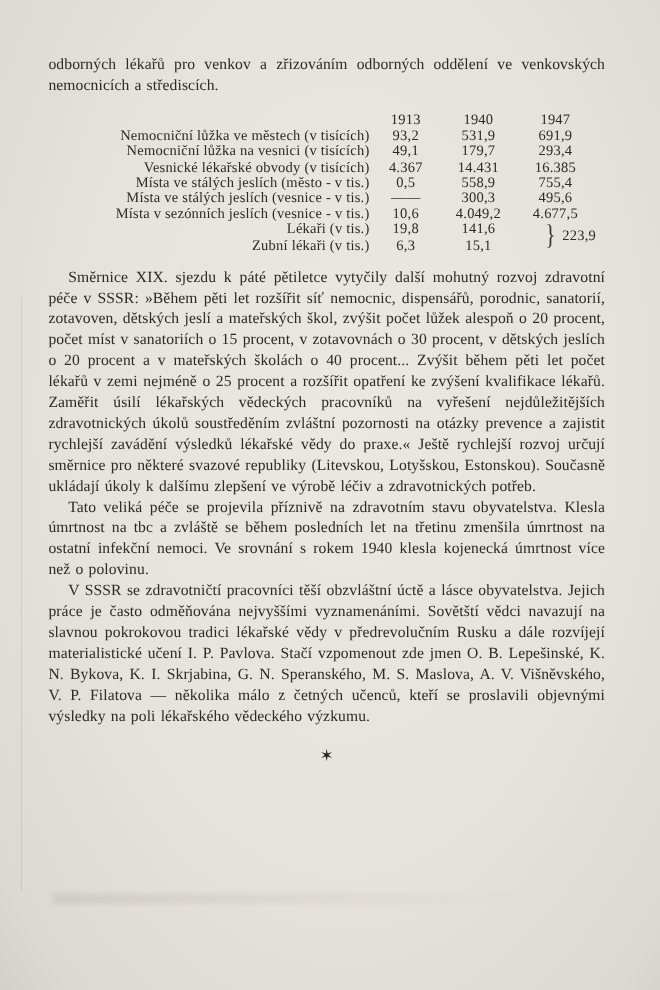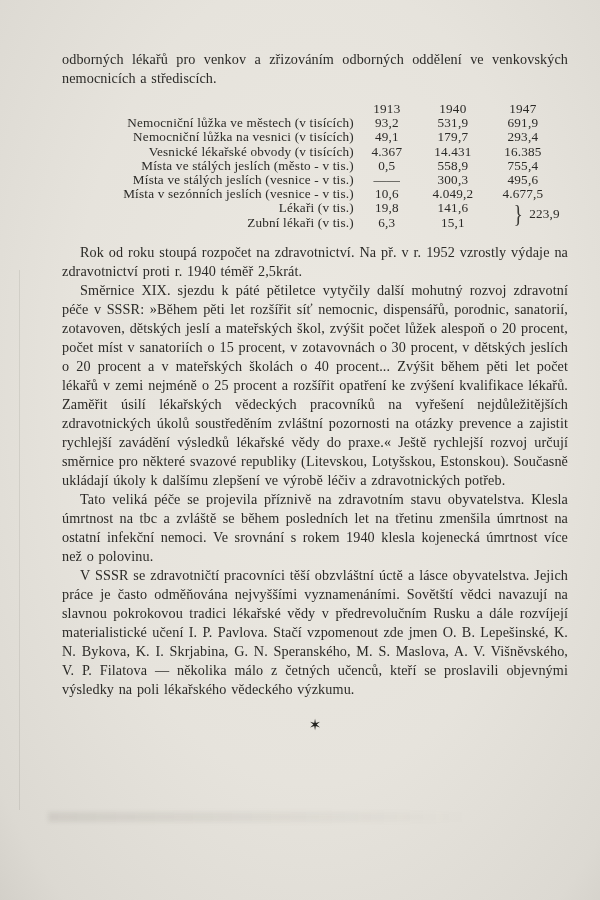--- a/index.html
+++ b/index.html
@@ -23,21 +23,21 @@
   .crease {
     position: absolute;
     left: 19px;
     top: 270px;
     bottom: 90px;
     width: 1px;
     background: rgba(60,55,50,0.10);
   }
   .content {
     position: absolute;
-    left: 62px;
+    left: 44px;
     top: 50px;
     width: 506px;
   }
   p {
     margin: 0;
     font-size: 14.2px;
     line-height: 19px;
     text-align: justify;
     text-indent: 18px;
     letter-spacing: 0.1px;
@@ -165,21 +165,20 @@
           </td>
         </tr>
         <tr>
           <td class="lbl">Zubní lékaři (v tis.)</td>
           <td class="num">6,3</td>
           <td class="num">15,1</td>
         </tr>
       </tbody>
     </table>
 
-    <p>Rok od roku stoupá rozpočet na zdravotnictví. Na př. v r. 1952 vzrostly výdaje na zdravotnictví proti r. 1940 téměř 2,5krát.</p>
     <p>Směrnice XIX. sjezdu k páté pětiletce vytyčily další mohutný rozvoj zdravotní péče v SSSR: »Během pěti let rozšířit síť nemocnic, dispensářů, porodnic, sanatorií, zotavoven, dětských jeslí a mateřských škol, zvýšit počet lůžek alespoň o 20 procent, počet míst v sanatoriích o 15 procent, v zotavovnách o 30 procent, v dětských jeslích o 20 procent a v mateřských školách o 40 procent... Zvýšit během pěti let počet lékařů v zemi nejméně o 25 procent a rozšířit opatření ke zvýšení kvalifikace lékařů. Zaměřit úsilí lékařských vědeckých pracovníků na vyřešení nejdůležitějších zdravotnických úkolů soustředěním zvláštní pozornosti na otázky prevence a zajistit rychlejší zavádění výsledků lékařské vědy do praxe.« Ještě rychlejší rozvoj určují směrnice pro některé svazové republiky (Litevskou, Lotyšskou, Estonskou). Současně ukládají úkoly k dalšímu zlepšení ve výrobě léčiv a zdravotnických potřeb.</p>
     <p>Tato veliká péče se projevila příznivě na zdravotním stavu obyvatelstva. Klesla úmrtnost na tbc a zvláště se během posledních let na třetinu zmenšila úmrtnost na ostatní infekční nemoci. Ve srovnání s rokem 1940 klesla kojenecká úmrtnost více než o polovinu.</p>
     <p>V SSSR se zdravotničtí pracovníci těší obzvláštní úctě a lásce obyvatelstva. Jejich práce je často odměňována nejvyššími vyznamenáními. Sovětští vědci navazují na slavnou pokrokovou tradici lékařské vědy v předrevolučním Rusku a dále rozvíjejí materialistické učení I. P. Pavlova. Stačí vzpomenout zde jmen O. B. Lepešinské, K. N. Bykova, K. I. Skrjabina, G. N. Speranského, M. S. Maslova, A. V. Višněvského, V. P. Filatova — několika málo z četných učenců, kteří se proslavili objevnými výsledky na poli lékařského vědeckého výzkumu.</p>
 
     <div class="divider-star">✶</div>
   </div>
 
   <div class="ghost-text"></div>
 </div>
 

